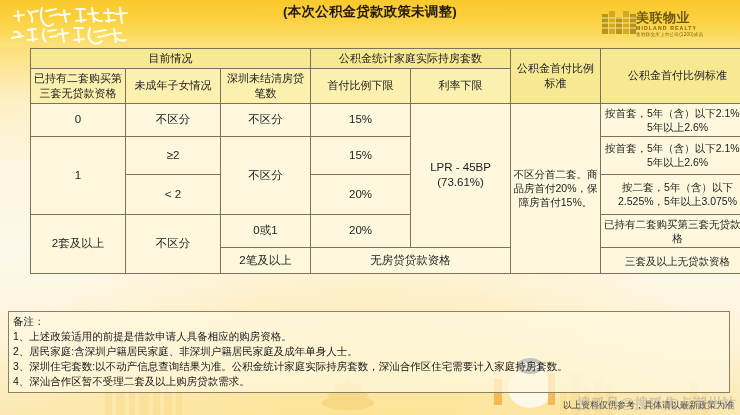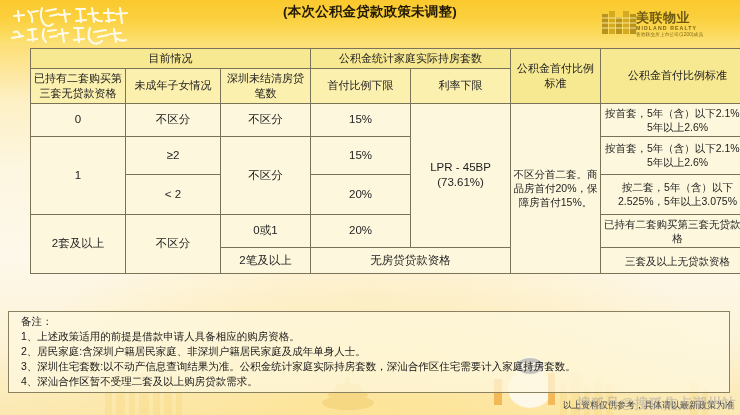--- a/index.html
+++ b/index.html
@@ -58,21 +58,21 @@
   }
   td.hd{background:#f7e892;font-size:11px;}
   td.hd2{background:#fbf0ae;font-size:11px;}
   td.big{font-size:11.5px;}
 
   
   .notes{
     position:absolute;left:8px;top:311px;width:722px;
     border:1px solid #8a8160;
     background:rgba(253,248,223,.72);
-    padding:2px 4px 3px 12px;
+    padding:2px 4px 3px 4px;
     box-sizing:border-box;
   }
   .notes div{font-size:10.5px;color:#171717;line-height:1.42;white-space:nowrap;}
   .notes .nhead{font-size:10.5px;}
 
   
   .footer{
     position:absolute;right:6px;bottom:3px;
     font-size:9px;color:#3a3a3a;white-space:nowrap;
   }

